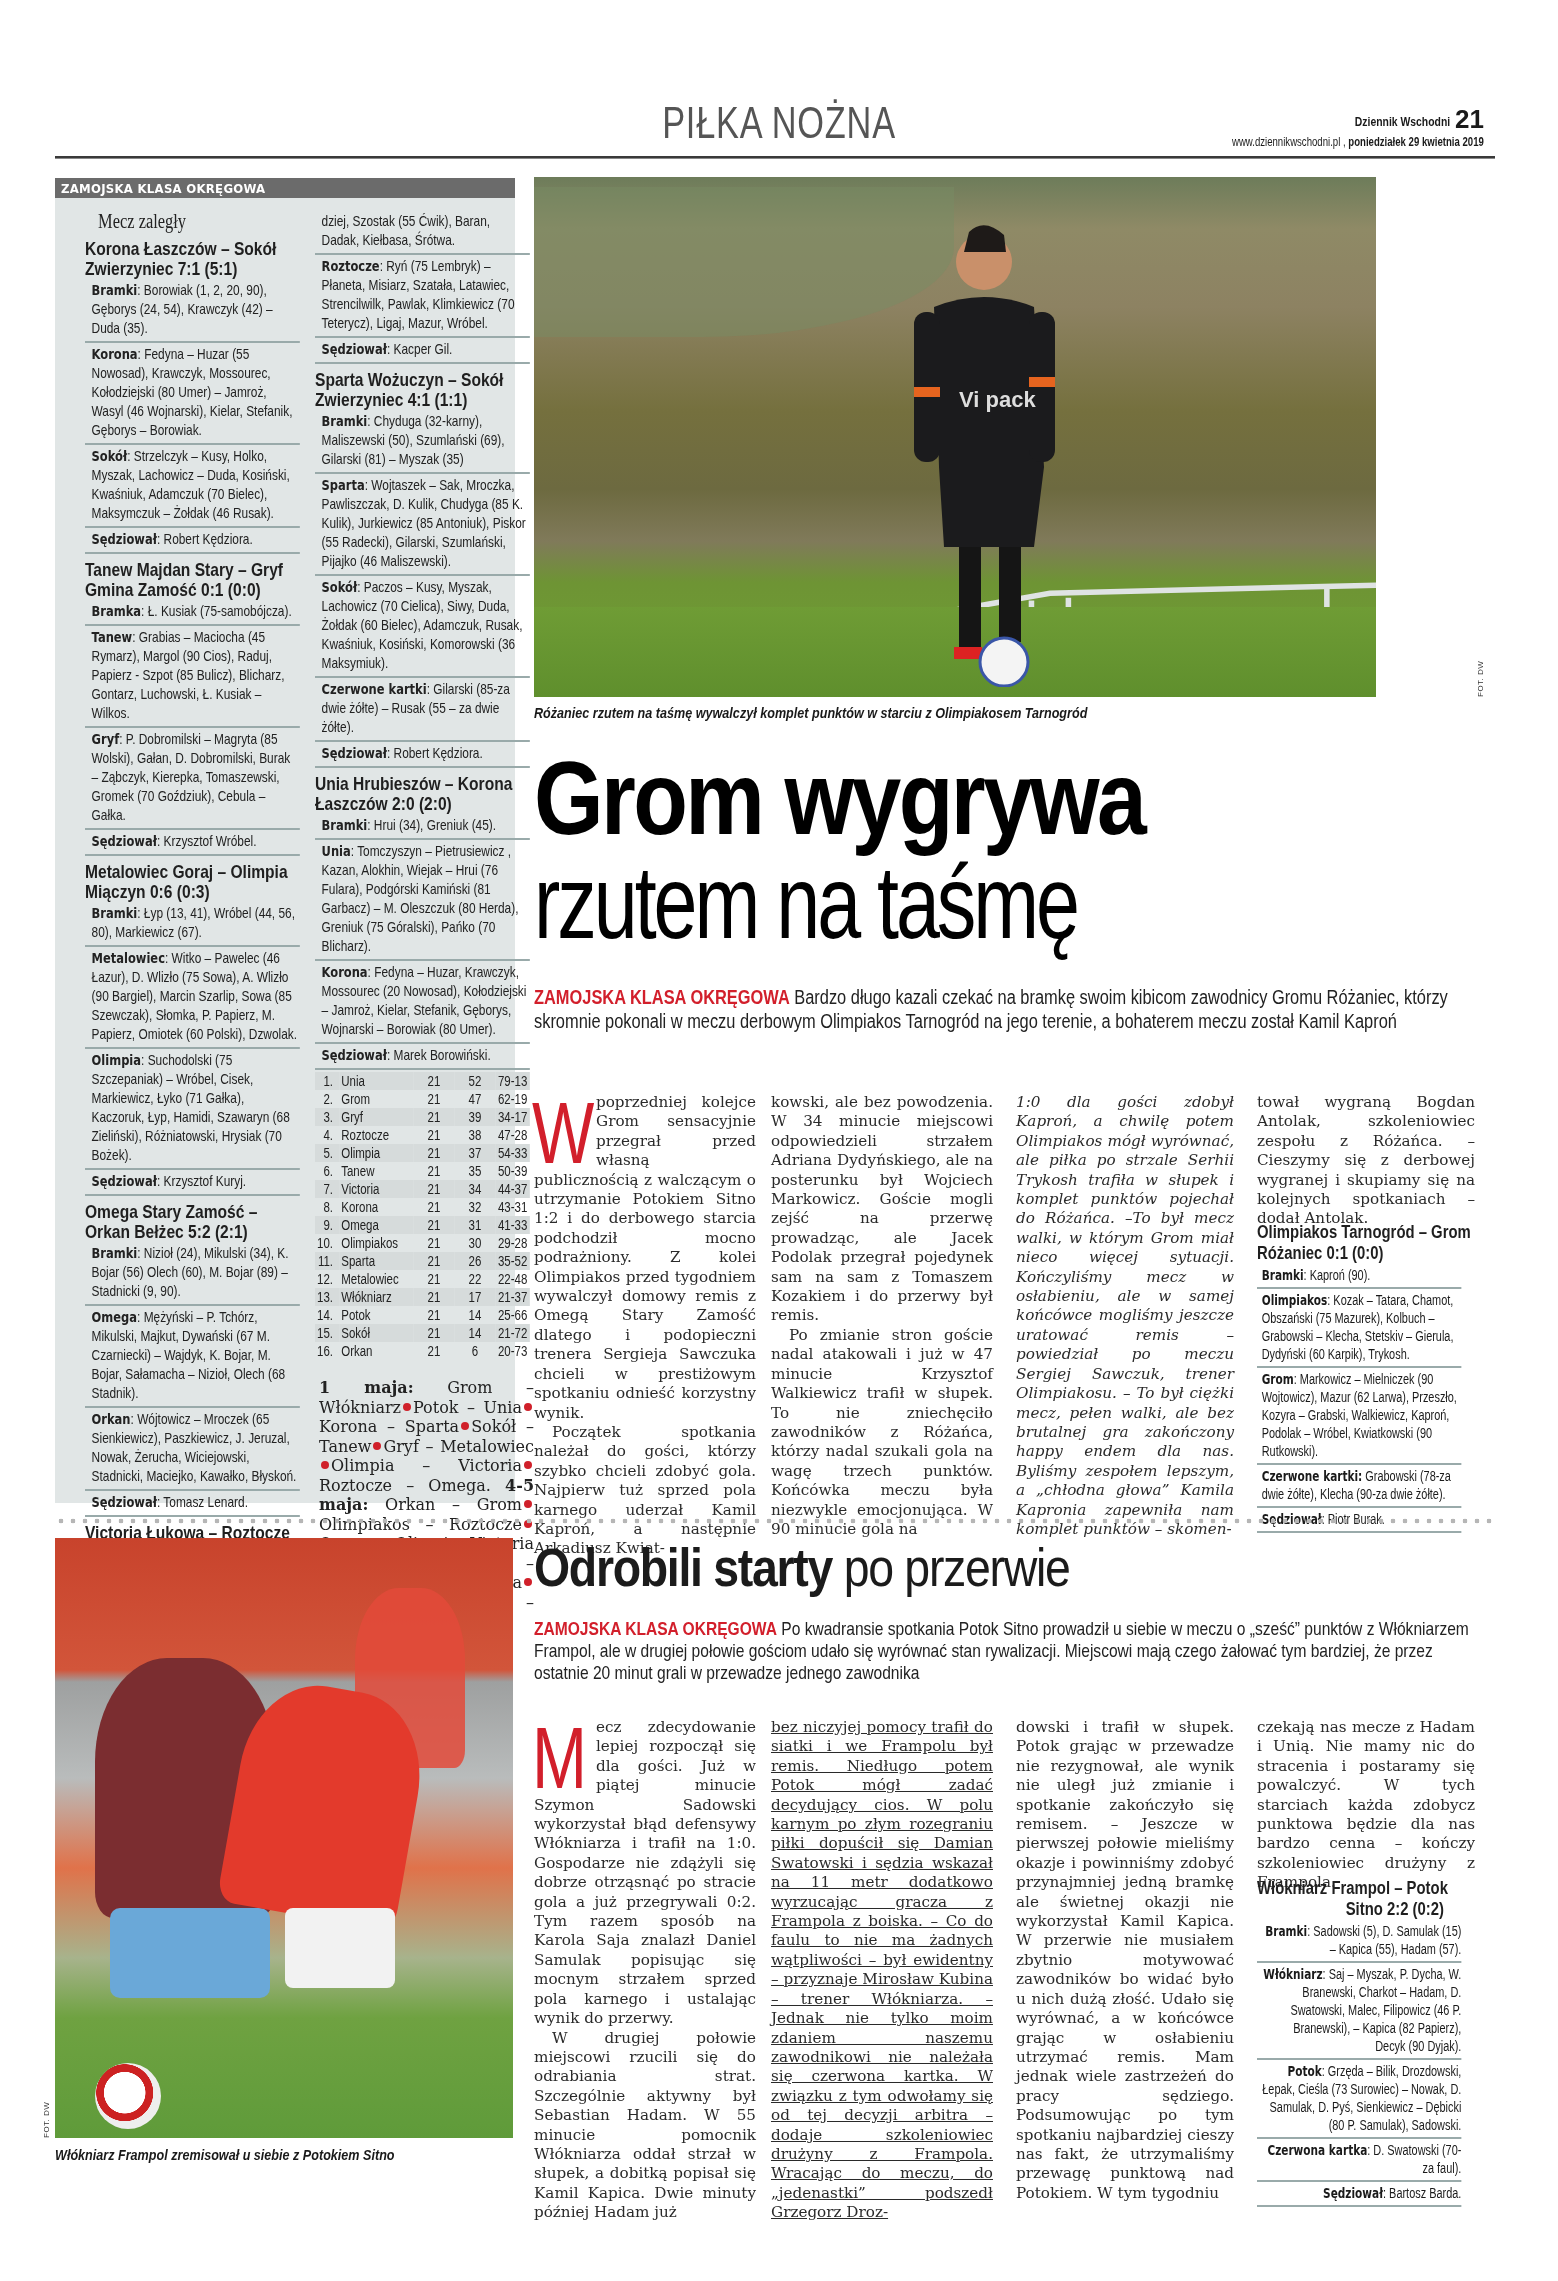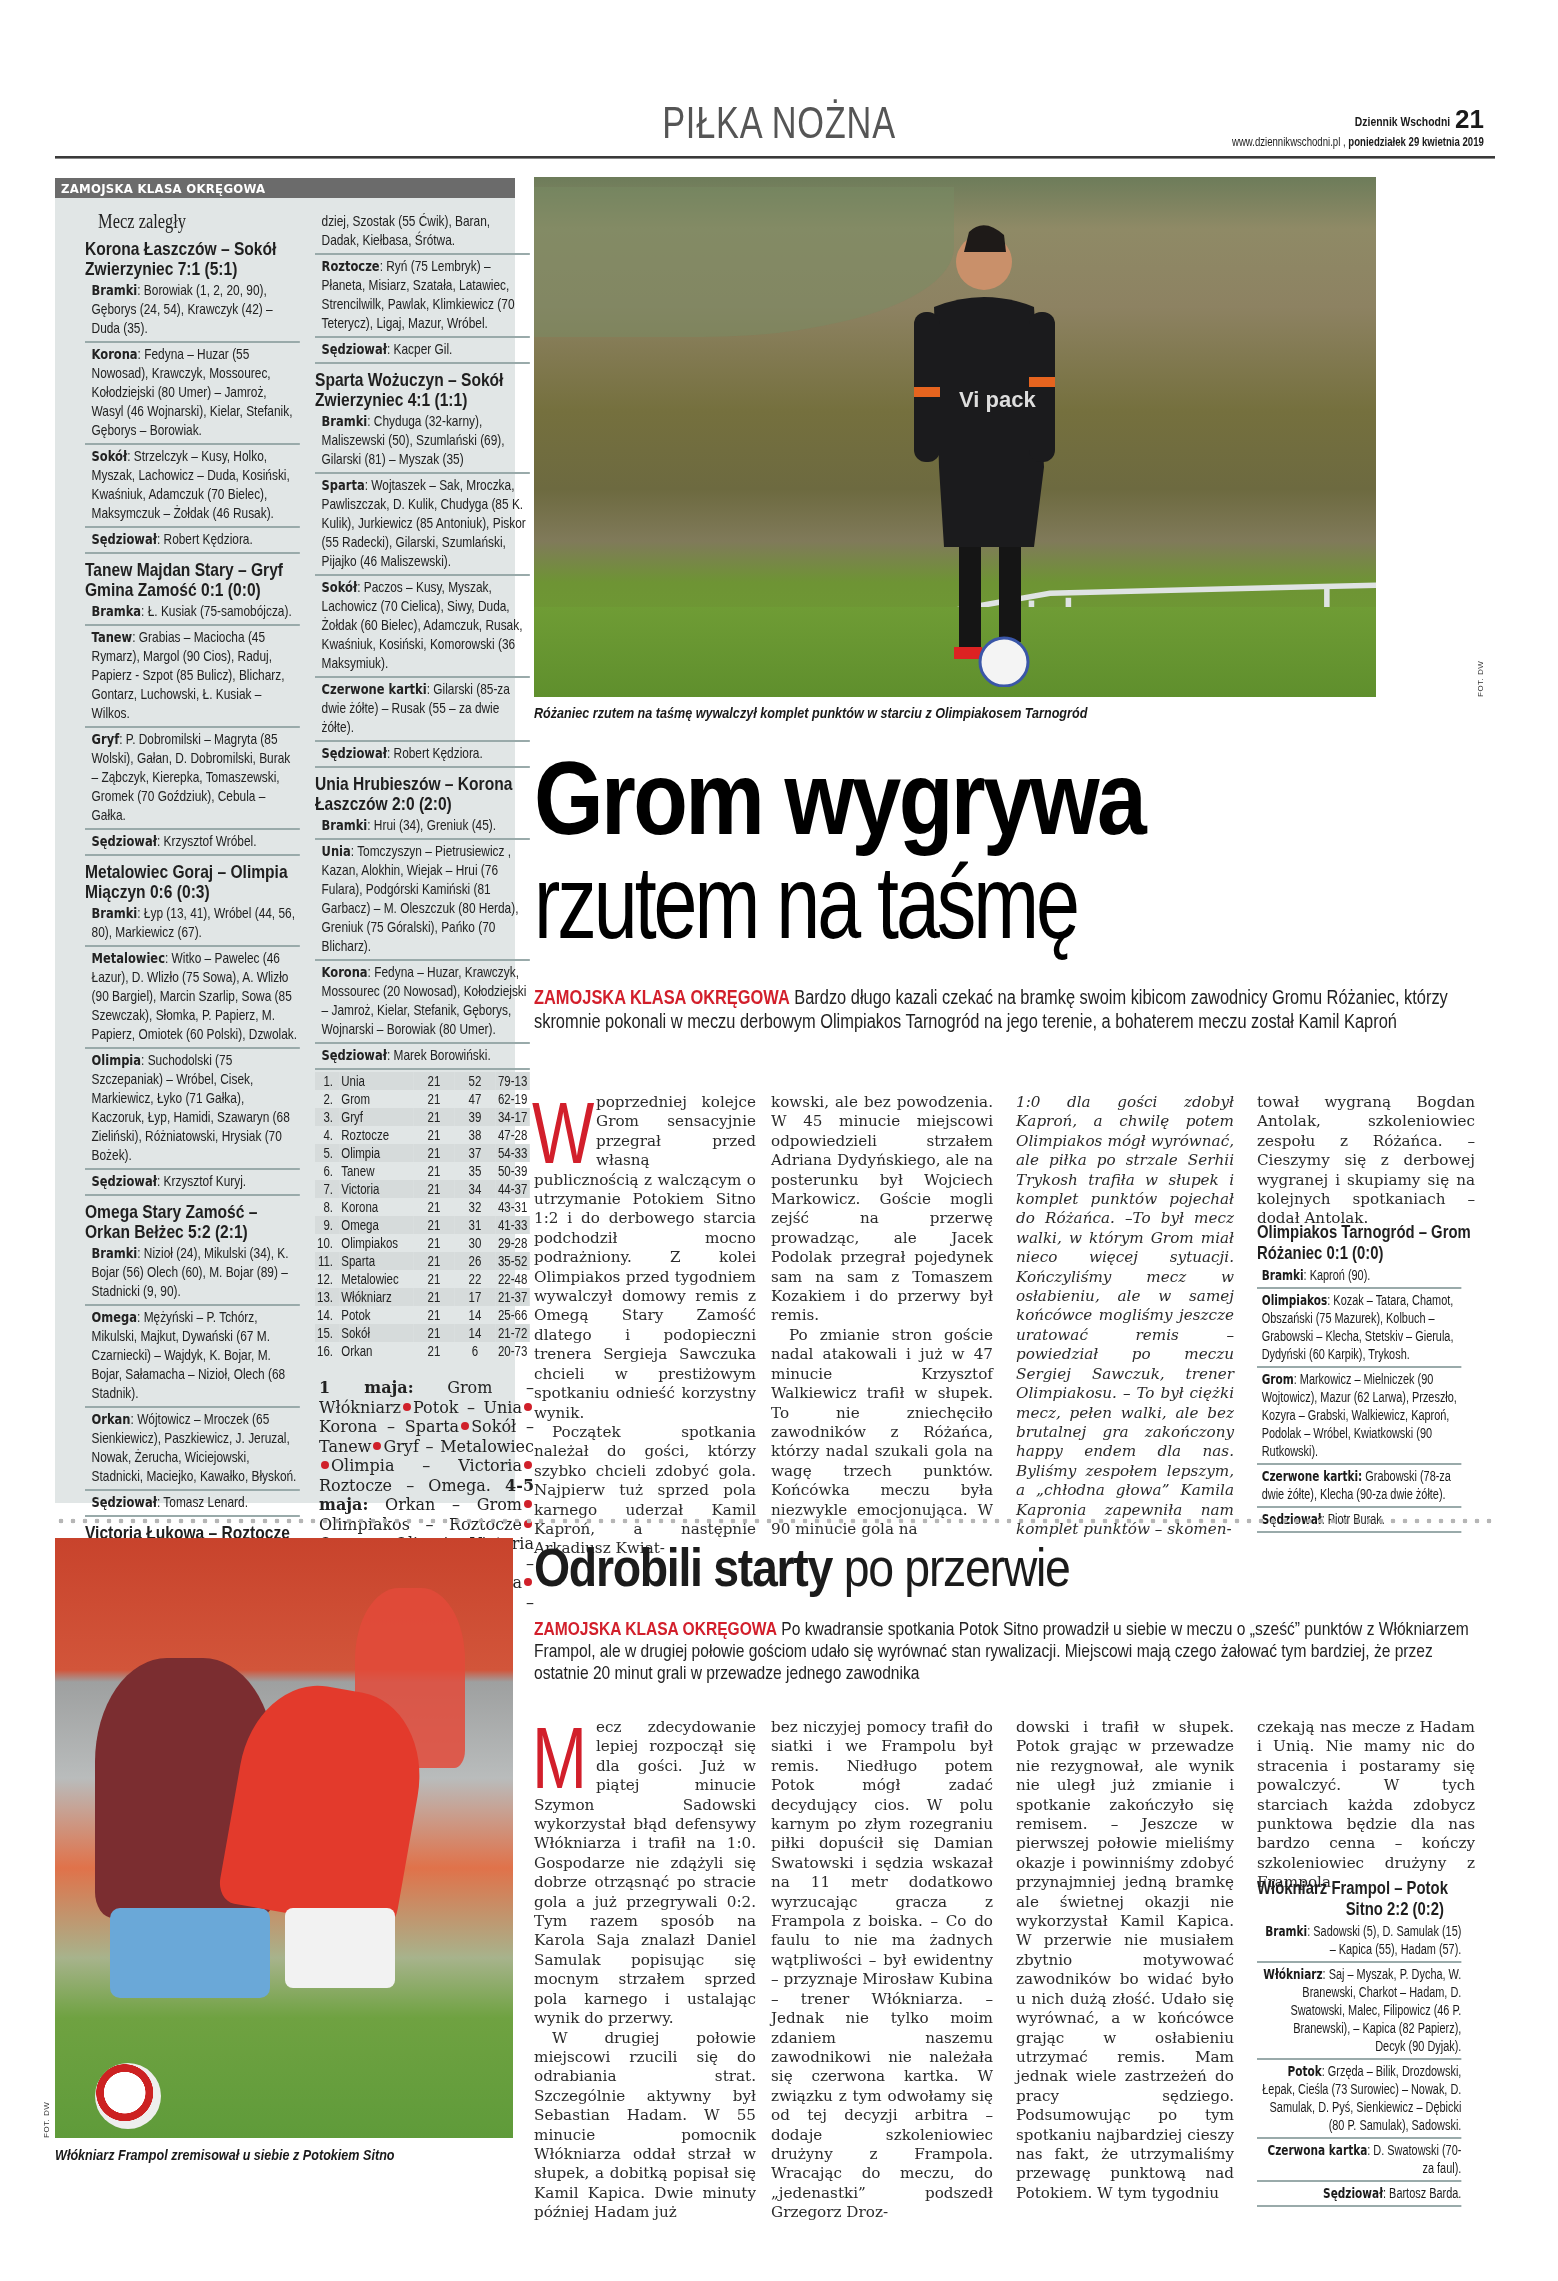--- a/index.html
+++ b/index.html
@@ -333,21 +333,21 @@
 </div>
 <div class="lead" style="left:534px;top:985px;width:1160px;">
   <span class="tag">ZAMOJSKA KLASA OKRĘGOWA</span><span> Bardzo długo kazali czekać na bramkę swoim kibicom zawodnicy Gromu Różaniec, którzy skromnie pokonali w meczu derbowym Olimpiakos Tarnogród na jego terenie, a bohaterem meczu został Kamil Kaproń</span>
 </div>
 
 <div class="col" style="left:534px;top:1093px;width:222px;">
   <p class="first"><span class="dropcap">W</span><span>poprzedniej kolejce Grom sensacyjnie przegrał przed własną publicznością z walczącym o utrzymanie Potokiem Sitno 1:2 i do derbowego starcia podchodził mocno podrażniony. Z kolei Olimpiakos przed tygodniem wywalczył domowy remis z Omegą Stary Zamość dlatego i podopieczni trenera Sergieja Sawczuka chcieli w prestiżowym spotkaniu odnieść korzystny wynik.</span></p>
   <p>Początek spotkania należał do gości, którzy szybko chcieli zdobyć gola. Najpierw tuż sprzed pola karnego uderzał Kamil Kaproń, a następnie Arkadiusz Kwiat-</p>
 </div>
 <div class="col" style="left:771px;top:1093px;width:222px;">
-  <p class="first">kowski, ale bez powodzenia. W 45 minucie miejscowi odpowiedzieli strzałem Adriana Dydyńskiego, ale na posterunku był Wojciech Markowicz. Goście mogli zejść na przerwę prowadząc, ale Jacek Podolak przegrał pojedynek sam na sam z Tomaszem Kozakiem i do przerwy był remis.</p>
+  <p class="first">kowski, ale bez powodzenia. W 34 minucie miejscowi odpowiedzieli strzałem Adriana Dydyńskiego, ale na posterunku był Wojciech Markowicz. Goście mogli zejść na przerwę prowadząc, ale Jacek Podolak przegrał pojedynek sam na sam z Tomaszem Kozakiem i do przerwy był remis.</p>
   <p>Po zmianie stron goście nadal atakowali i już w 47 minucie Krzysztof Walkiewicz trafił w słupek. To nie zniechęciło zawodników z Różańca, którzy nadal szukali gola na wagę trzech punktów. Końcówka meczu była niezwykle emocjonująca. W 90 minucie gola na</p>
 </div>
 <div class="col" style="left:1016px;top:1093px;width:218px;font-style:italic;">
   <p class="first">1:0 dla gości zdobył Kaproń, a chwilę potem Olimpiakos mógł wyrównać, ale piłka po strzale Serhii Trykosh trafiła w słupek i komplet punktów pojechał do Różańca. –To był mecz walki, w którym Grom miał nieco więcej sytuacji. Kończyliśmy mecz w osłabieniu, ale w samej końcówce mogliśmy jeszcze uratować remis – powiedział po meczu Sergiej Sawczuk, trener Olimpiakosu. – To był ciężki mecz, pełen walki, ale bez brutalnej gra zakończony happy endem dla nas. Byliśmy zespołem lepszym, a „chłodna głowa” Kamila Kapronia zapewniła nam komplet punktów – skomen-</p>
 </div>
 <div class="col" style="left:1257px;top:1093px;width:218px;">
   <p class="first">tował wygraną Bogdan Antolak, szkoleniowiec zespołu z Różańca. – Cieszymy się z derbowej wygranej i skupiamy się na kolejnych spotkaniach – dodał Antolak.</p>
 </div>
 <div class="box" style="left:1257px;top:1222px;width:220px;">
   <div class="title">Olimpiakos Tarnogród – Grom</div>
@@ -378,21 +378,21 @@
   <span class="bold">Odrobili starty</span><span class="light"> po przerwie</span>
 </div>
 <div class="lead" style="left:534px;top:1618px;width:1165px;font-size:19px;line-height:22px;">
   <span class="tag">ZAMOJSKA KLASA OKRĘGOWA</span><span> Po kwadransie spotkania Potok Sitno prowadził u siebie w meczu o „sześć” punktów z Włókniarzem Frampol, ale w drugiej połowie gościom udało się wyrównać stan rywalizacji. Miejscowi mają czego żałować tym bardziej, że przez ostatnie 20 minut grali w przewadze jednego zawodnika</span>
 </div>
 
 <div class="col" style="left:534px;top:1718px;width:222px;">
   <p class="first"><span class="dropcap">M</span><span>ecz zdecydowanie lepiej rozpoczął się dla gości. Już w piątej minucie Szymon Sadowski wykorzystał błąd defensywy Włókniarza i trafił na 1:0. Gospodarze nie zdążyli się dobrze otrząsnąć po stracie gola a już przegrywali 0:2. Tym razem sposób na Karola Saja znalazł Daniel Samulak popisując się mocnym strzałem sprzed pola karnego i ustalając wynik do przerwy.</span></p>
   <p>W drugiej połowie miejscowi rzucili się do odrabiania strat. Szczególnie aktywny był Sebastian Hadam. W 55 minucie pomocnik Włókniarza oddał strzał w słupek, a dobitką popisał się Kamil Kapica. Dwie minuty później Hadam już</p>
 </div>
-<div class="col" style="left:771px;top:1718px;width:222px;">
+<div class="col" style="left:771px;top:1718px;width:222px;text-decoration:underline;">
   <p class="first">bez niczyjej pomocy trafił do siatki i we Frampolu był remis. Niedługo potem Potok mógł zadać decydujący cios. W polu karnym po złym rozegraniu piłki dopuścił się Damian Swatowski i sędzia wskazał na 11 metr dodatkowo wyrzucając gracza z Frampola z boiska. – Co do faulu to nie ma żadnych wątpliwości – był ewidentny – przyznaje Mirosław Kubina – trener Włókniarza. – Jednak nie tylko moim zdaniem naszemu zawodnikowi nie należała się czerwona kartka. W związku z tym odwołamy się od tej decyzji arbitra – dodaje szkoleniowiec drużyny z Frampola. Wracając do meczu, do „jedenastki” podszedł Grzegorz Droz-</p>
 </div>
 <div class="col" style="left:1016px;top:1718px;width:218px;">
   <p class="first">dowski i trafił w słupek. Potok grając w przewadze nie rezygnował, ale wynik nie uległ już zmianie i spotkanie zakończyło się remisem. – Jeszcze w pierwszej połowie mieliśmy okazje i powinniśmy zdobyć przynajmniej jedną bramkę ale świetnej okazji nie wykorzystał Kamil Kapica. W przerwie nie musiałem zbytnio motywować zawodników bo widać było u nich dużą złość. Udało się wyrównać, a w końcówce grając w osłabieniu utrzymać remis. Mam jednak wiele zastrzeżeń do pracy sędziego. Podsumowując po tym spotkaniu najbardziej cieszy nas fakt, że utrzymaliśmy przewagę punktową nad Potokiem. W tym tygodniu</p>
 </div>
 <div class="col" style="left:1257px;top:1718px;width:218px;">
   <p class="first">czekają nas mecze z Hadam i Unią. Nie mamy nic do stracenia i postaramy się powalczyć. W tych starciach każda zdobycz punktowa będzie dla nas bardzo cenna – kończy szkoleniowiec drużyny z Frampola.</p>
 </div>
 <div class="box" style="left:1257px;top:1878px;width:220px;text-align:right;">
   <div class="title">Włókniarz Frampol – Potok</div>

